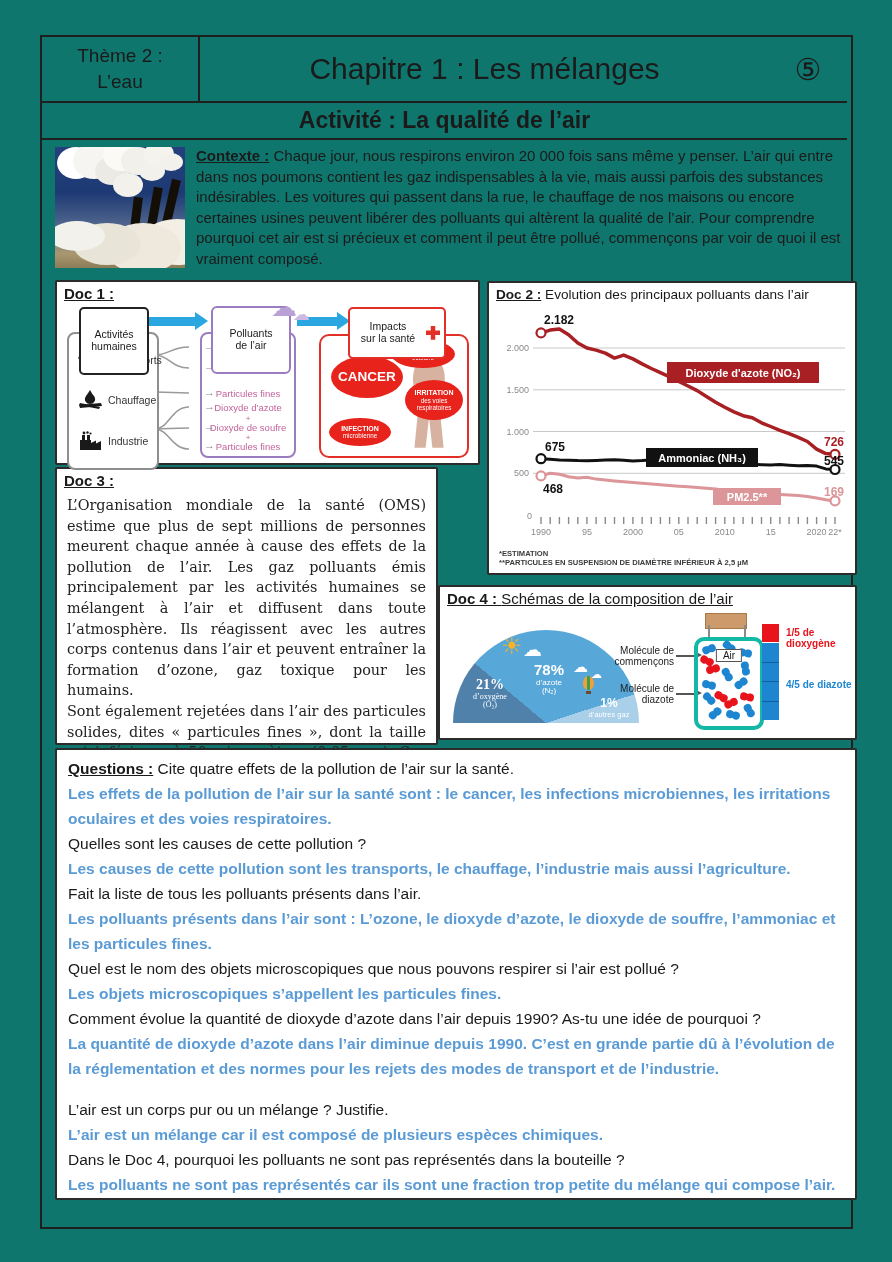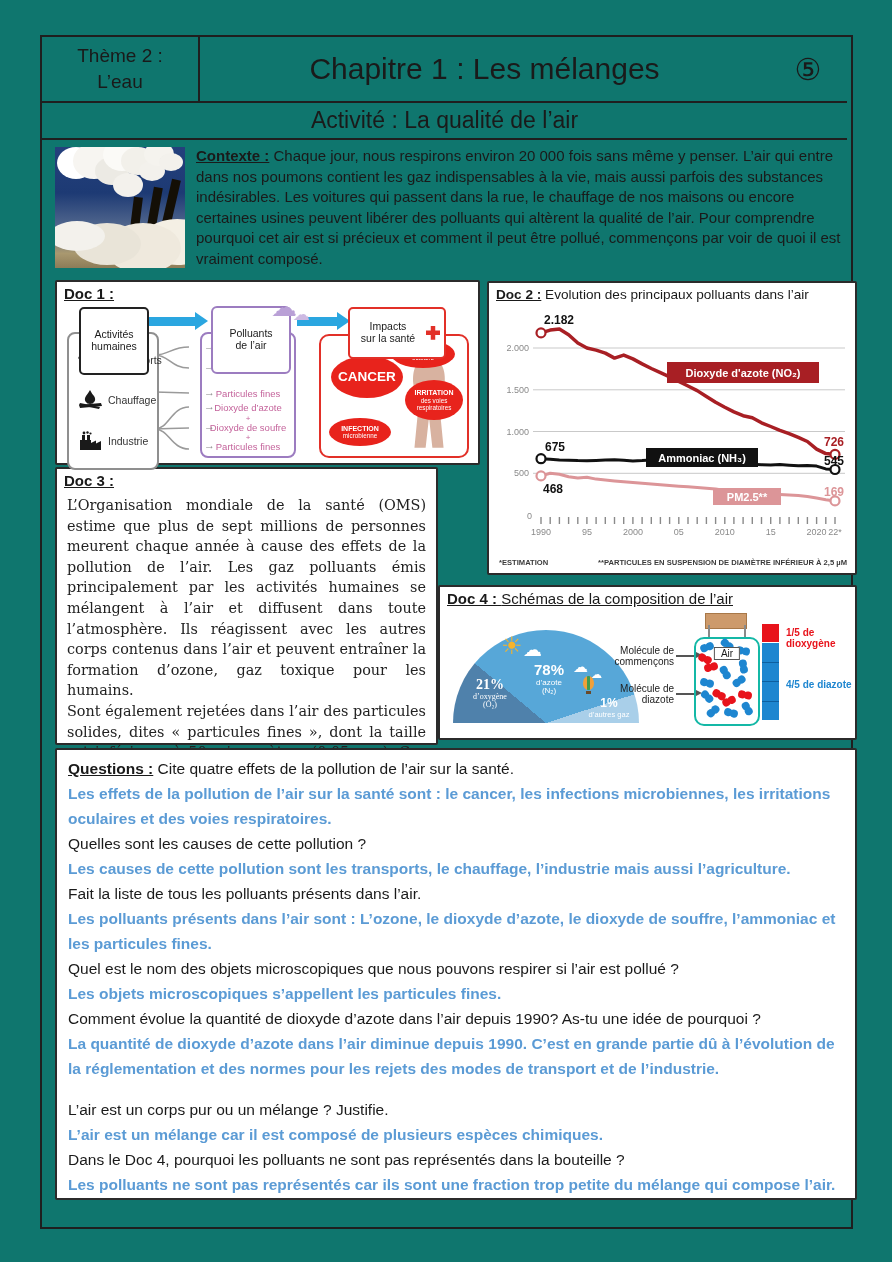--- a/index.html
+++ b/index.html
@@ -7,21 +7,21 @@
          font-family:"Liberation Sans", sans-serif;color:#1a1a1a;overflow:hidden;}
   .abs{position:absolute;}
   
   .outer-frame{left:40px;top:35px;width:809px;height:1190px;border:2px solid #1f1f1f;}
   .hdr-r1{left:42px;top:37px;width:805px;height:64px;display:flex;border-bottom:2px solid #1f1f1f;}
   .theme-cell{width:156px;border-right:2px solid #1f1f1f;display:flex;flex-direction:column;
               justify-content:center;align-items:center;font-size:19px;line-height:1.35;}
   .chapter-cell{flex:1;display:flex;align-items:center;justify-content:center;font-size:30px;}
   .pagenum-cell{width:78px;display:flex;align-items:center;justify-content:center;font-size:30px;}
   .hdr-r2{left:42px;top:103px;width:805px;height:35px;border-bottom:2px solid #1f1f1f;
-          display:flex;align-items:center;justify-content:center;font-size:23px;}
+          display:flex;align-items:center;justify-content:center;font-size:23px;font-weight:bold;}
   
   .photo{left:55px;top:147px;width:130px;height:121px;background:linear-gradient(180deg,#24407c 0%,#1d3a74 38%,#53688e 66%,#a9986f 88%,#8d7c58 100%);overflow:hidden;}
   .chim{position:absolute;background:#140f06;}
   .smoke{position:absolute;border-radius:50%;background:#f3f1ec;}
   .context-text{left:196px;top:146px;width:656px;font-size:15px;line-height:1.37;}
   .lbl{font-weight:bold;text-decoration:underline;}
   
   .docbox{border:2px solid #2b2b2b;border-radius:2px;background:#fff;}
   #doc1{left:55px;top:280px;width:421px;height:181px;}
   #doc2{left:487px;top:281px;width:366px;height:290px;}
@@ -55,37 +55,37 @@
   .blob .s{font-size:6.3px;font-weight:normal;}
   .cross-icon{width:14px;height:14px;background:#e23028;flex:none;
     clip-path:polygon(34% 0,66% 0,66% 34%,100% 34%,100% 66%,66% 66%,66% 100%,34% 100%,34% 66%,0 66%,0 34%,34% 34%);}
   .forks{position:absolute;left:0;top:0;z-index:0;}
   
   .doc2-title{position:absolute;left:7px;top:4px;font-size:13.6px;white-space:nowrap;}
   #doc2 svg text.ax{font-size:9px;fill:#8a8a8a;font-family:"Liberation Sans",sans-serif;}
   #doc2 svg text.pt{font-size:12px;font-weight:bold;font-family:"Liberation Sans",sans-serif;}
   #doc2 svg text.slbl{font-size:11px;font-weight:bold;font-family:"Liberation Sans",sans-serif;}
   .footnotes{position:absolute;left:10px;right:8px;bottom:6px;display:flex;justify-content:space-between;
-             font-size:7.6px;font-weight:bold;color:#3a3a3a;}
+             font-size:7.6px;font-weight:bold;color:#3a3a3a;flex-direction:column;}
   
   .doc3-text{position:absolute;left:10px;right:10px;top:26px;font-family:"DejaVu Serif",serif;
              font-size:14.4px;line-height:1.43;color:#222;text-align:justify;}
   .doc3-text p{margin:0;}
   
   .pie-wrap{position:absolute;left:13px;top:43px;width:186px;height:93px;overflow:hidden;}
   .pie{position:absolute;left:0;top:0;width:186px;height:186px;border-radius:50%;
        background:conic-gradient(from 270deg at 50% 50%, #4f81ab 0 40deg, #57a7d8 40deg 162deg, #a9cfe9 162deg 180deg, transparent 180deg 360deg);}
   .pie-lbl{position:absolute;color:#fff;text-align:center;line-height:1.05;z-index:2;}
   .pie-lbl .pct{font-weight:bold;}
   .pie-lbl .nm{font-size:8px;display:block;}
   .legend-txt{position:absolute;width:62px;text-align:right;font-size:10px;line-height:1.1;color:#222;}
   .ptr{position:absolute;height:1.5px;background:#555;}
   .ptr::after{content:"";position:absolute;right:-6px;top:-3px;border-left:6px solid #555;
       border-top:3.5px solid transparent;border-bottom:3.5px solid transparent;}
-  .bottle{position:absolute;left:254px;top:50px;width:62px;height:85px;border:2px solid #14b8a6;border-radius:10px;}
+  .bottle{position:absolute;left:254px;top:50px;width:62px;height:85px;border:4px solid #14b8a6;border-radius:10px;}
   .neck{position:absolute;left:268px;top:38px;width:34px;height:14px;border-left:2px solid #8a8a8a;border-right:2px solid #8a8a8a;}
   .cork{position:absolute;left:265px;top:26px;width:40px;height:14px;background:#cd9a6b;border:1px solid #a87848;}
   .air-lbl{position:absolute;left:50%;top:8px;transform:translateX(-50%);border:1.5px solid #555;
            font-size:10px;padding:0 6px;background:#fff;z-index:2;}
   .mol{position:absolute;width:15px;height:8px;}
   .mol::before,.mol::after{content:"";position:absolute;width:8px;height:8px;border-radius:50%;background:currentColor;top:0;}
   .mol::before{left:0;} .mol::after{left:6px;}
   .mol.blue{color:#1e86d0;} .mol.red{color:#e8131b;}
   .ratio-bar{position:absolute;left:322px;top:37px;width:17px;height:96px;display:flex;flex-direction:column;}
   .ratio-bar .seg{flex:1;}

